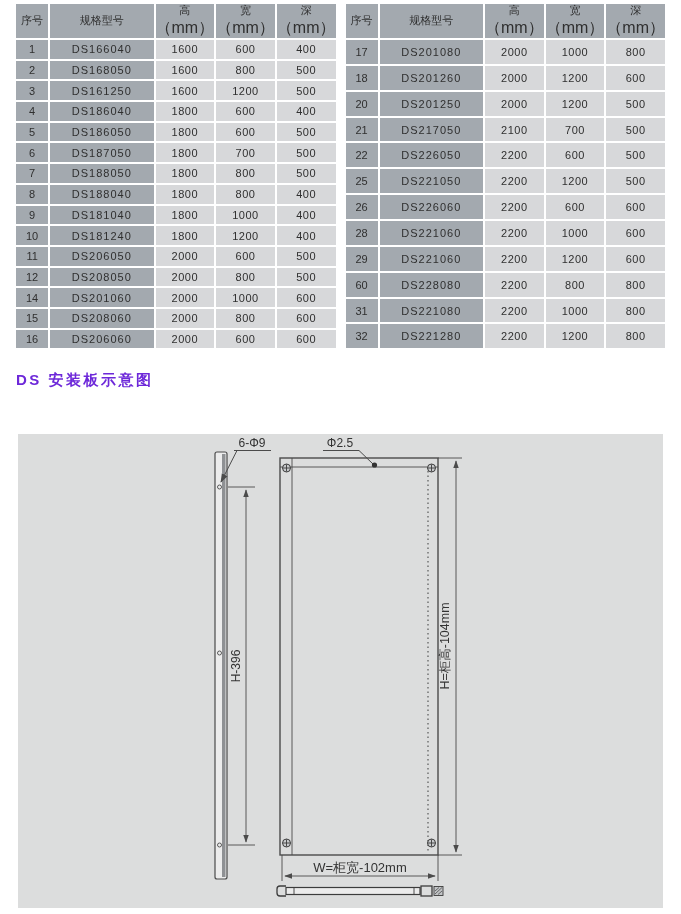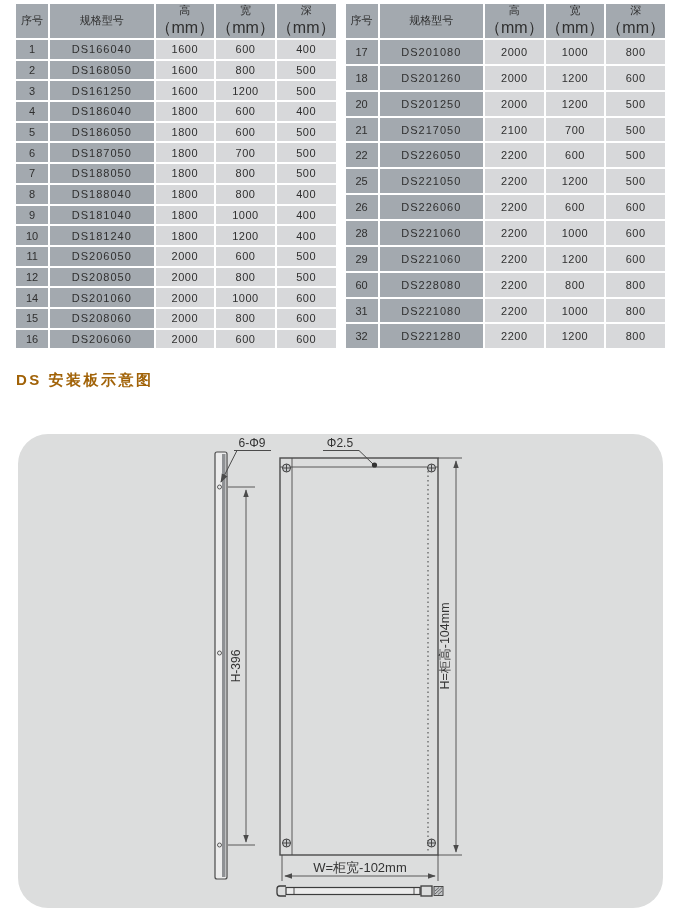--- a/index.html
+++ b/index.html
@@ -19,27 +19,26 @@
   }
   .spec-table td{height:18.7px;}
   .col-no{width:11%;}
   .col-model{width:36%;}
   .col-num{width:17.6%;}
   .no-cell,.model-cell{background:#a3a9af;}
   .model-cell{letter-spacing:1px;}
   .num-cell{background:#d7d8da;letter-spacing:0.5px;}
   .hdr-unit{display:block;font-size:16px;}
   .section-title{
-    color:#a16207;font-size:15px;font-weight:bold;
+    color:#6d28d9;font-size:15px;font-weight:bold;
     letter-spacing:2.5px;margin:21px 0 0 16px;height:20px;
   }
   .diagram-panel{
     position:absolute;left:18px;top:434px;width:645px;height:474px;
     background:#dcdddd;
-    border-radius:30px;
   }
   svg text{font-family:"Liberation Sans","DejaVu Sans",sans-serif;fill:#333333;}
 </style>
 </head>
 <body>
 
 <div class="tables">
 
   <table class="spec-table">
     <colgroup>

